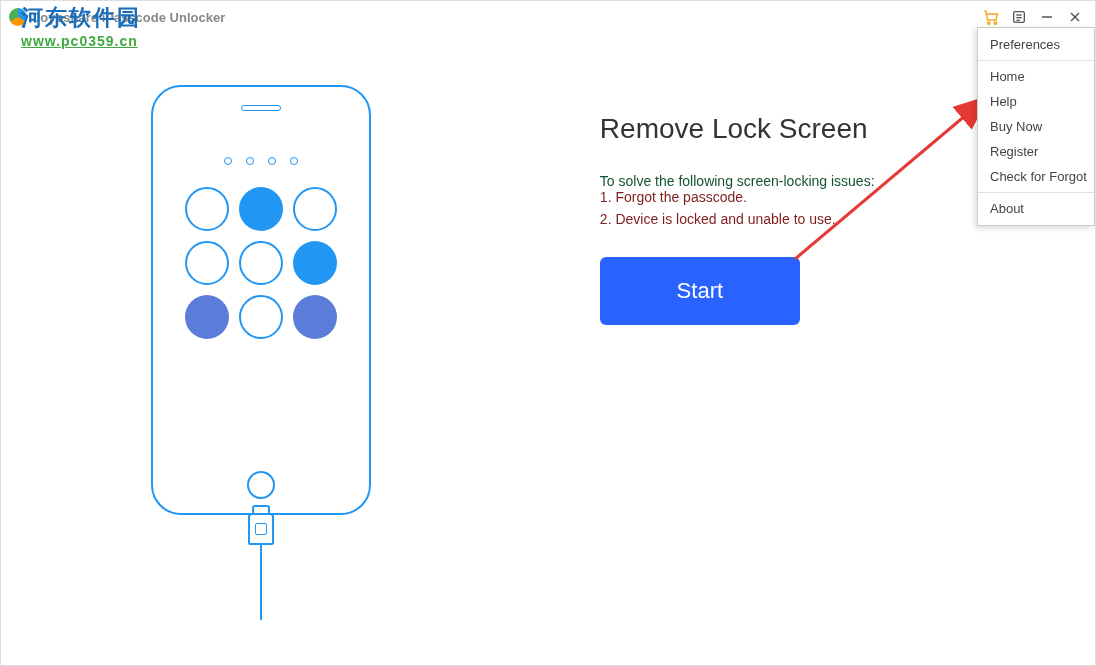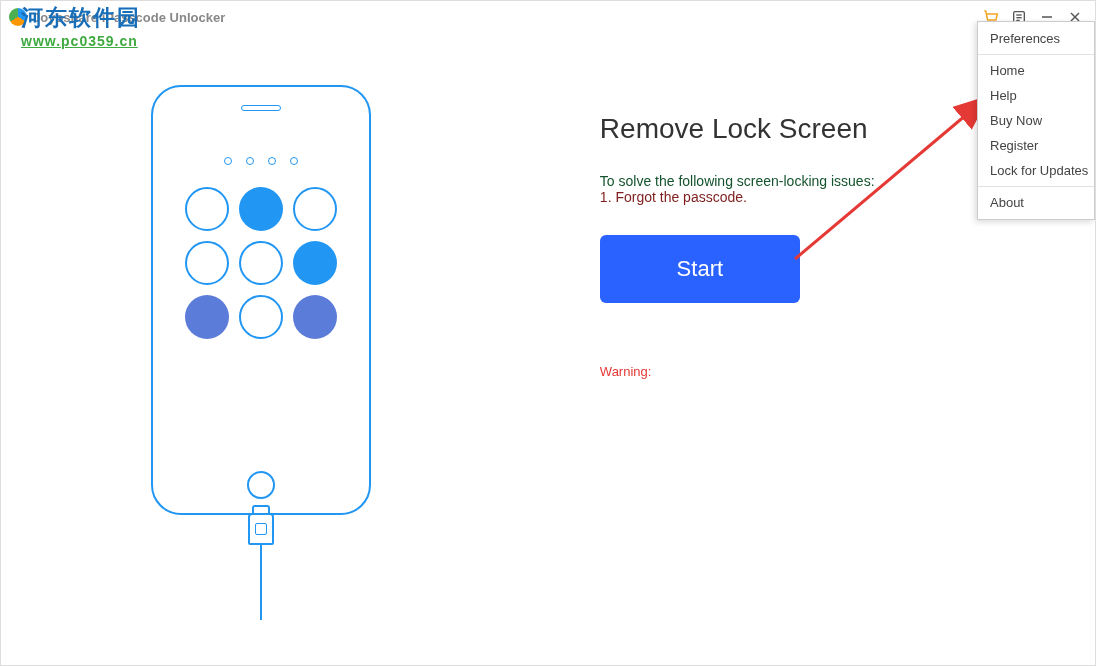--- a/index.html
+++ b/index.html
@@ -38,21 +38,21 @@
 .heading { font-size: 28px; color: #333; font-weight: 400; margin-bottom: 28px; }
 .subtext { font-size: 14px; color: #14532d; }
 .issue-list { font-size: 14px; color: #7f1d1d; margin-bottom: 30px; }
 .issue-list div { margin-bottom: 6px; }
 .start-btn { width: 200px; height: 68px; background: #2962ff; color: #fff; border: none; border-radius: 6px; font-size: 22px; cursor: pointer; margin-bottom: 58px; }
 .warning-block { font-size: 13px; line-height: 1.7; display: flex; }
 .warning-label { color: #e53935; margin-right: 8px; white-space: nowrap; }
 .warning-items { color: #666; }
 .warning-items div { margin-bottom: 4px; }
 
-.menu-dropdown { position: absolute; top: 20px; right: 0; width: 118px; background: #fff; border: 1px solid #ccc; box-shadow: -2px 2px 6px rgba(0,0,0,0.15); z-index: 40; padding: 4px 0; }
+.menu-dropdown { position: absolute; top: 26px; right: 0; width: 118px; background: #fff; border: 1px solid #ccc; box-shadow: -2px 2px 6px rgba(0,0,0,0.15); z-index: 40; padding: 4px 0; }
 .menu-item { padding: 5px 12px; font-size: 13px; color: #444; cursor: pointer; white-space: nowrap; }
 .menu-divider { height: 1px; background: #e0e0e0; margin: 3px 0; }
 
 .arrow { position: absolute; top: 88px; right: 90px; z-index: 30; pointer-events: none; }
 </style>
 </head>
 <body>
 
 <div class="watermark">
   <div class="watermark-line1">河东软件园</div>
@@ -92,21 +92,21 @@
   </div>
 </div>
 
 <div class="menu-dropdown">
   <div class="menu-item">Preferences</div>
   <div class="menu-divider"></div>
   <div class="menu-item">Home</div>
   <div class="menu-item">Help</div>
   <div class="menu-item">Buy Now</div>
   <div class="menu-item">Register</div>
-  <div class="menu-item">Lock for Updates</div>
+  <div class="menu-item">Check for Forgot</div>
   <div class="menu-divider"></div>
   <div class="menu-item">About</div>
 </div>
 
 <svg class="arrow" width="220" height="180">
   <defs>
       <marker id="ah" markerWidth="12" markerHeight="10" refX="10" refY="5" orient="auto">
         <polygon points="0 0, 12 5, 0 10" fill="#e53935"></polygon>
       </marker>
     </defs>
@@ -140,19 +140,19 @@
       <div class="cable-head"></div>
       <div class="cable-wire"></div>
     </div>
   </div>
 
   <div class="right-pane">
     <h1 class="heading">Remove Lock Screen</h1>
     <p class="subtext">To solve the following screen-locking issues:</p>
     <div class="issue-list">
       <div>1. Forgot the passcode.</div>
+      <div>2. Device is locked and unable to use.</div>
     </div>
     <button class="start-btn">Start</button>
     <div class="warning-block">
-      <div class="warning-label">Warning:</div>
     </div>
   </div>
 </div>
 
 </body></html>

